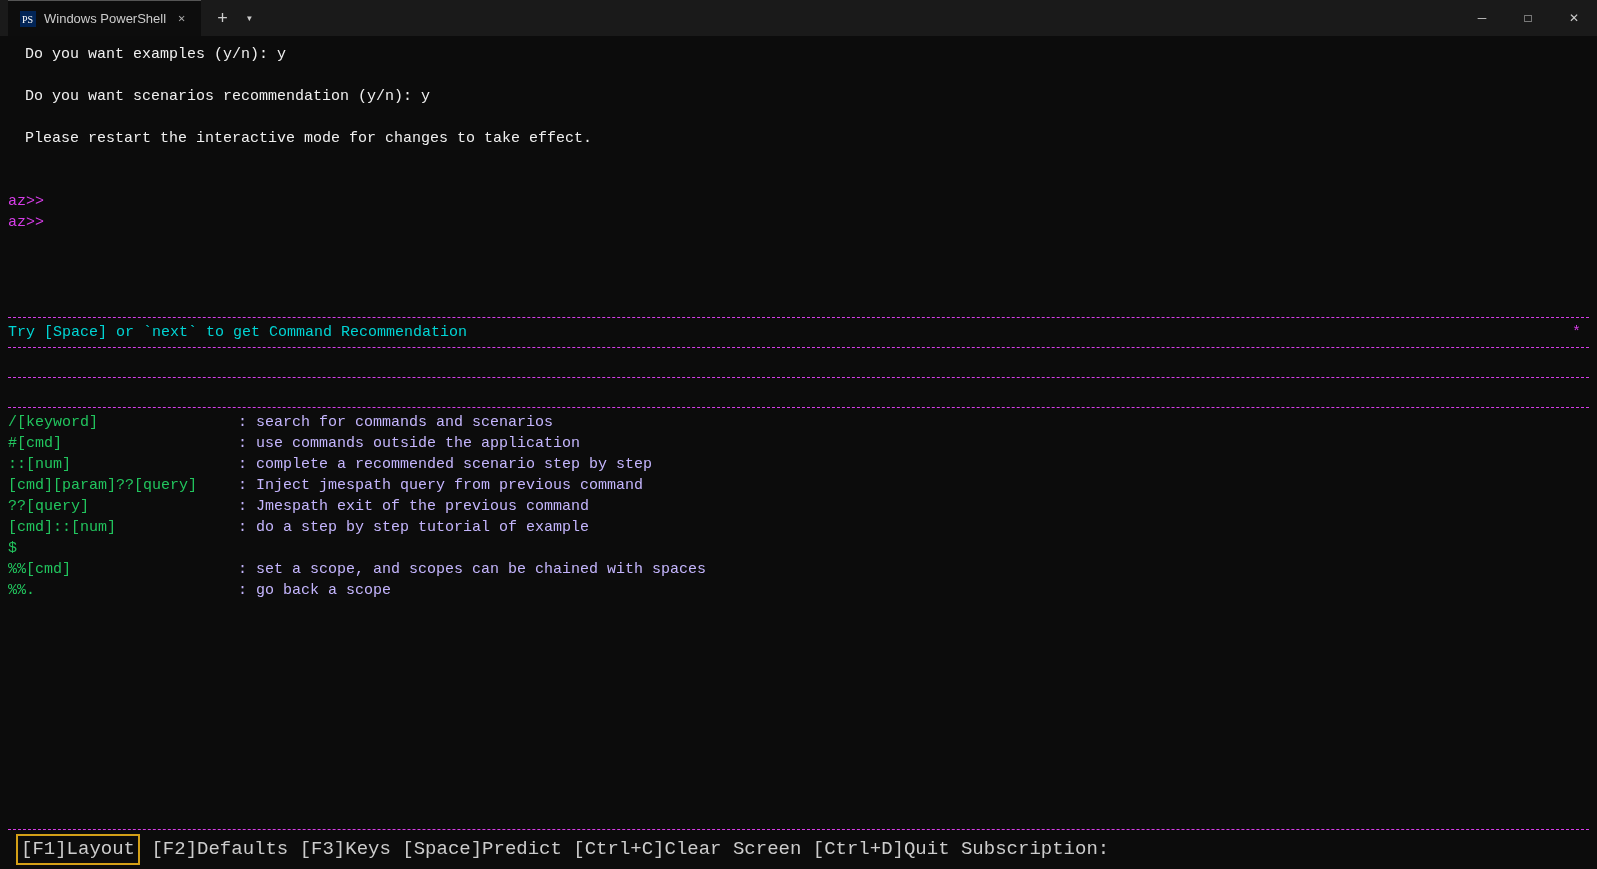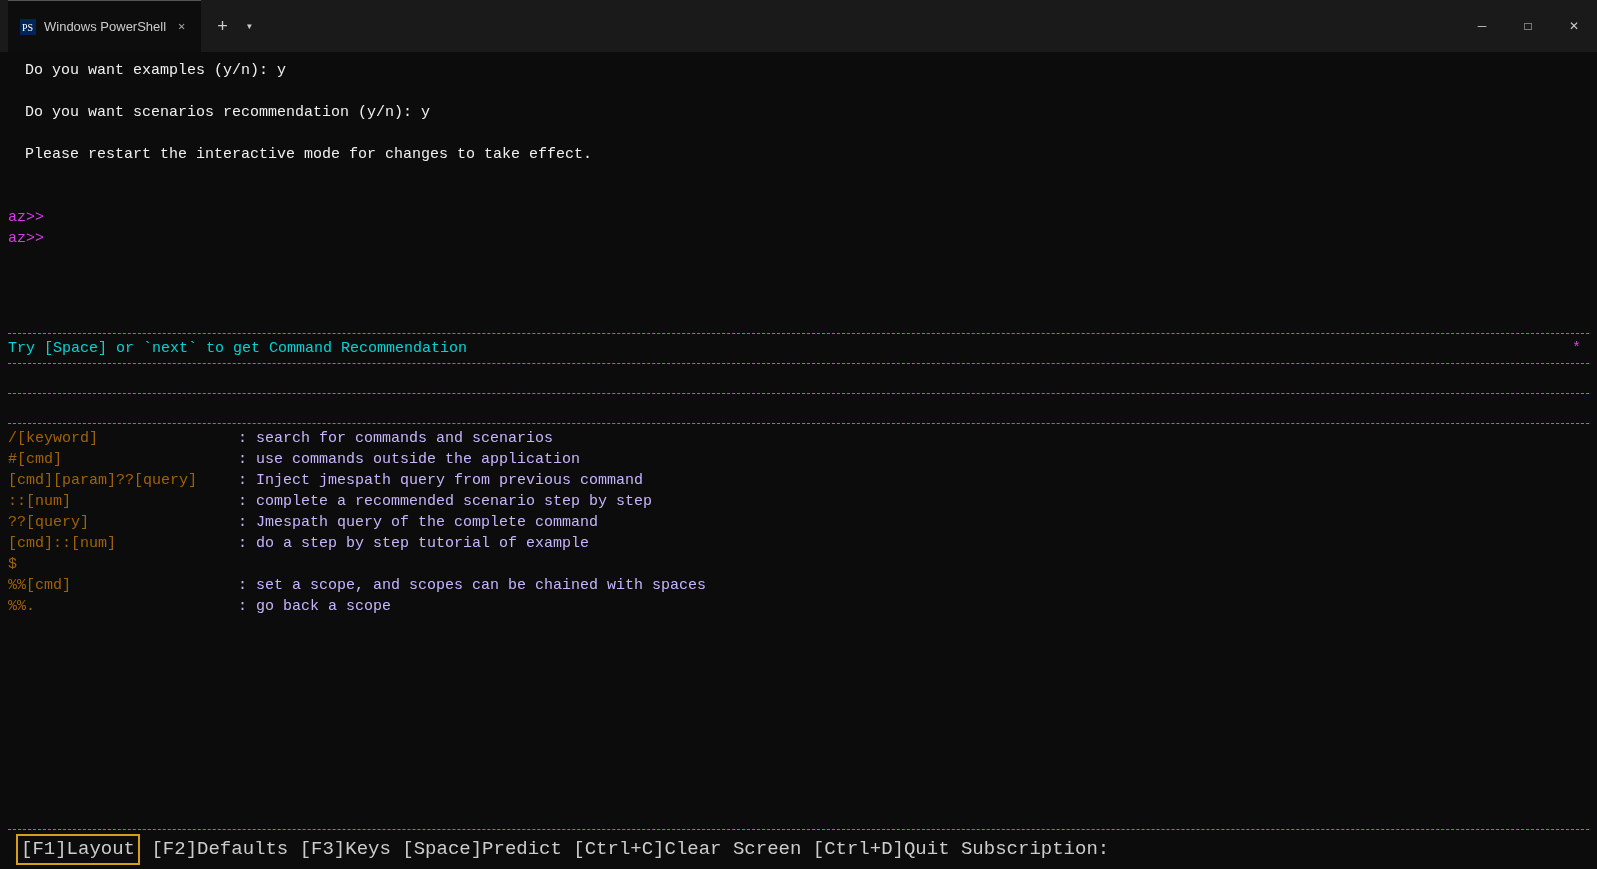--- a/index.html
+++ b/index.html
@@ -16,21 +16,21 @@
       overflow: hidden;
       display: flex;
       flex-direction: column;
     }
 
     
     .titlebar {
       display: flex;
       align-items: center;
       background: #1a1a1a;
-      height: 52px;
+      height: 36px;
       padding: 0 0 0 8px;
       flex-shrink: 0;
       user-select: none;
     }
 
     .titlebar-tab {
       display: flex;
       align-items: center;
       background: #0d0d0d;
       padding: 0 12px;
@@ -176,21 +176,21 @@
       flex-direction: column;
       gap: 0;
     }
 
     .help-row {
       display: flex;
       white-space: pre;
     }
 
     .help-key {
-      color: #a16207;
+      color: #22c55e;
       min-width: 230px;
     }
 
     .help-desc {
       color: #c4b5fd;
     }
 
     .recommend-row {
       display: flex;
       align-items: center;
@@ -267,30 +267,30 @@
     <div class="help-table">
       <div class="help-row">
         <span class="help-key">/[keyword]          </span>
         <span class="help-desc">: search for commands and scenarios</span>
       </div>
       <div class="help-row">
         <span class="help-key">#[cmd]              </span>
         <span class="help-desc">: use commands outside the application</span>
       </div>
       <div class="help-row">
+        <span class="help-key">::[num]             </span>
+        <span class="help-desc">: complete a recommended scenario step by step</span>
+      </div>
+      <div class="help-row">
         <span class="help-key">[cmd][param]??[query]</span>
         <span class="help-desc">: Inject jmespath query from previous command</span>
       </div>
       <div class="help-row">
-        <span class="help-key">::[num]             </span>
-        <span class="help-desc">: complete a recommended scenario step by step</span>
-      </div>
-      <div class="help-row">
         <span class="help-key">??[query]           </span>
-        <span class="help-desc">: Jmespath query of the complete command</span>
+        <span class="help-desc">: Jmespath exit of the previous command</span>
       </div>
       <div class="help-row">
         <span class="help-key">[cmd]::[num]        </span>
         <span class="help-desc">: do a step by step tutorial of example</span>
       </div>
       <div class="help-row">
         <span class="help-key">$                   </span>
       </div>
       <div class="help-row">
         <span class="help-key">%%[cmd]             </span>

